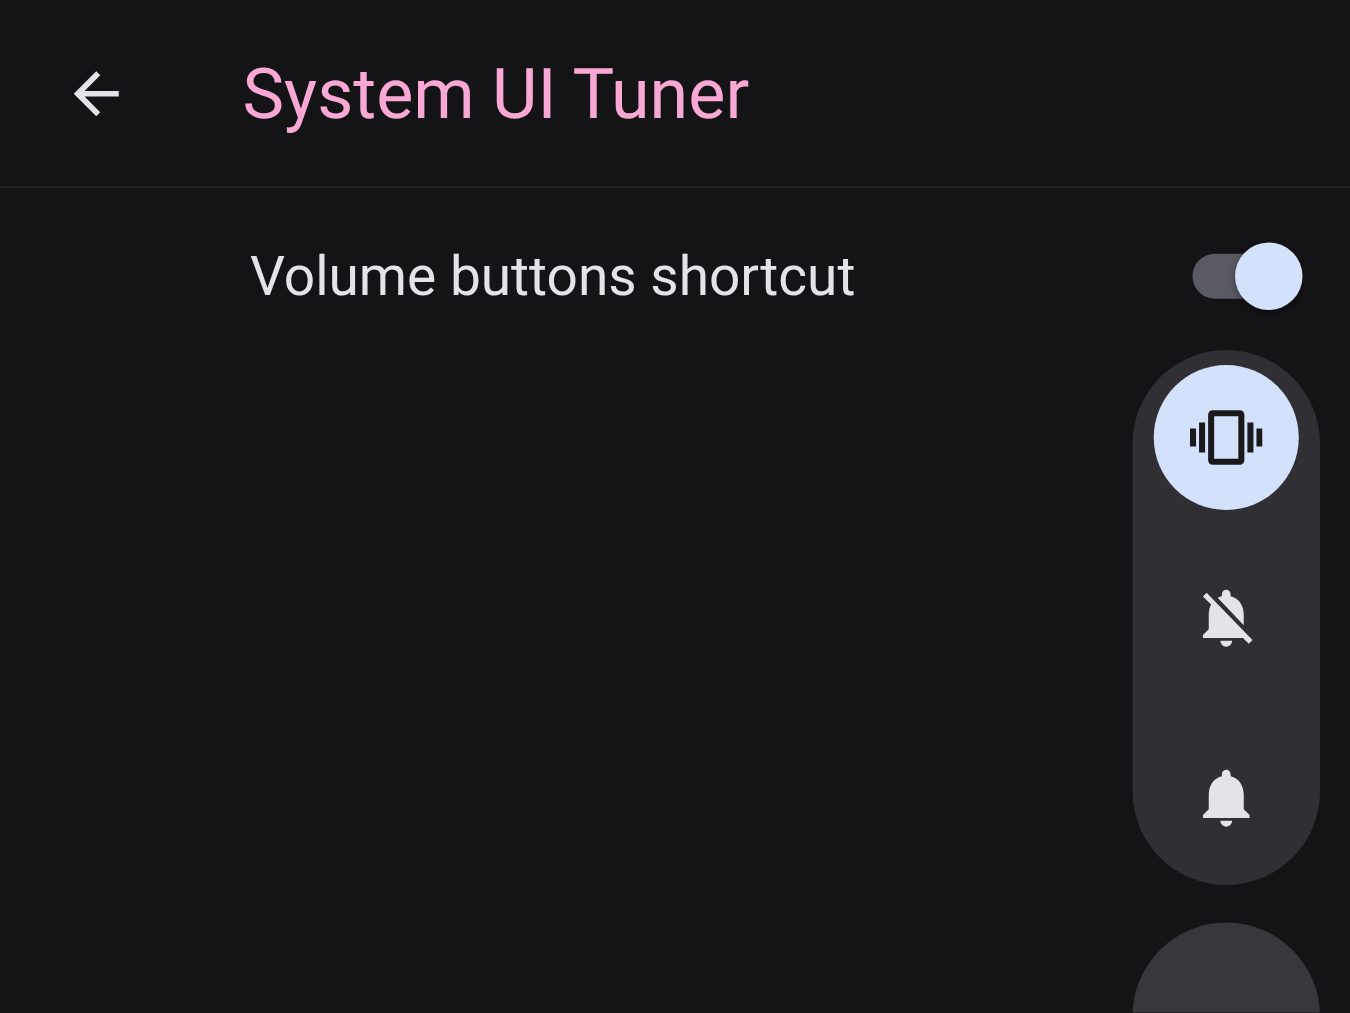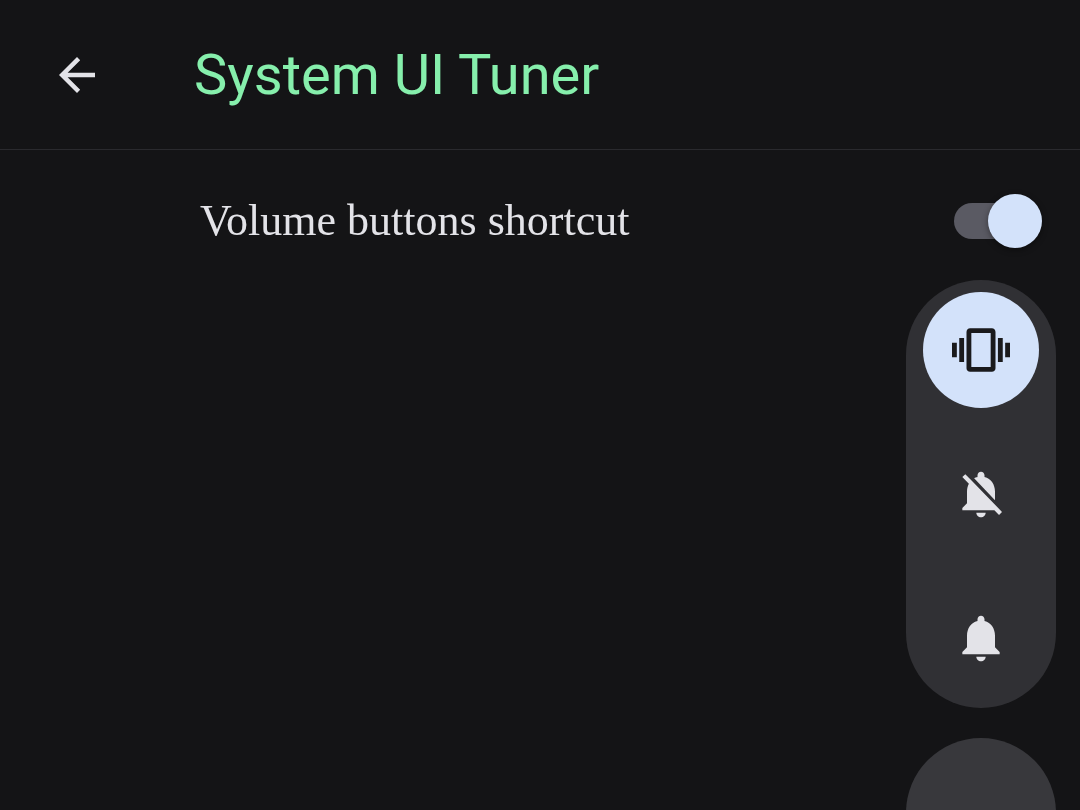--- a/index.html
+++ b/index.html
@@ -24,33 +24,32 @@
     }
     .back-button {
       color: #e3e3e8;
       margin-right: 90px;
       cursor: pointer;
       display: flex;
       align-items: center;
       justify-content: center;
     }
     .title {
-      color: #86efac;
+      color: #f9a8d4;
       font-size: 56px;
       font-weight: 400;
     }
     .content {
       padding: 45px 200px 0 200px;
     }
     .setting-row {
       display: flex;
       align-items: center;
       justify-content: space-between;
       padding: 0;
-      font-family: Liberation Serif, serif;
     }
     .setting-label {
       color: #e3e3e8;
       font-size: 44px;
       font-weight: 400;
     }
     .toggle {
       position: relative;
       width: 86px;
       height: 36px;

